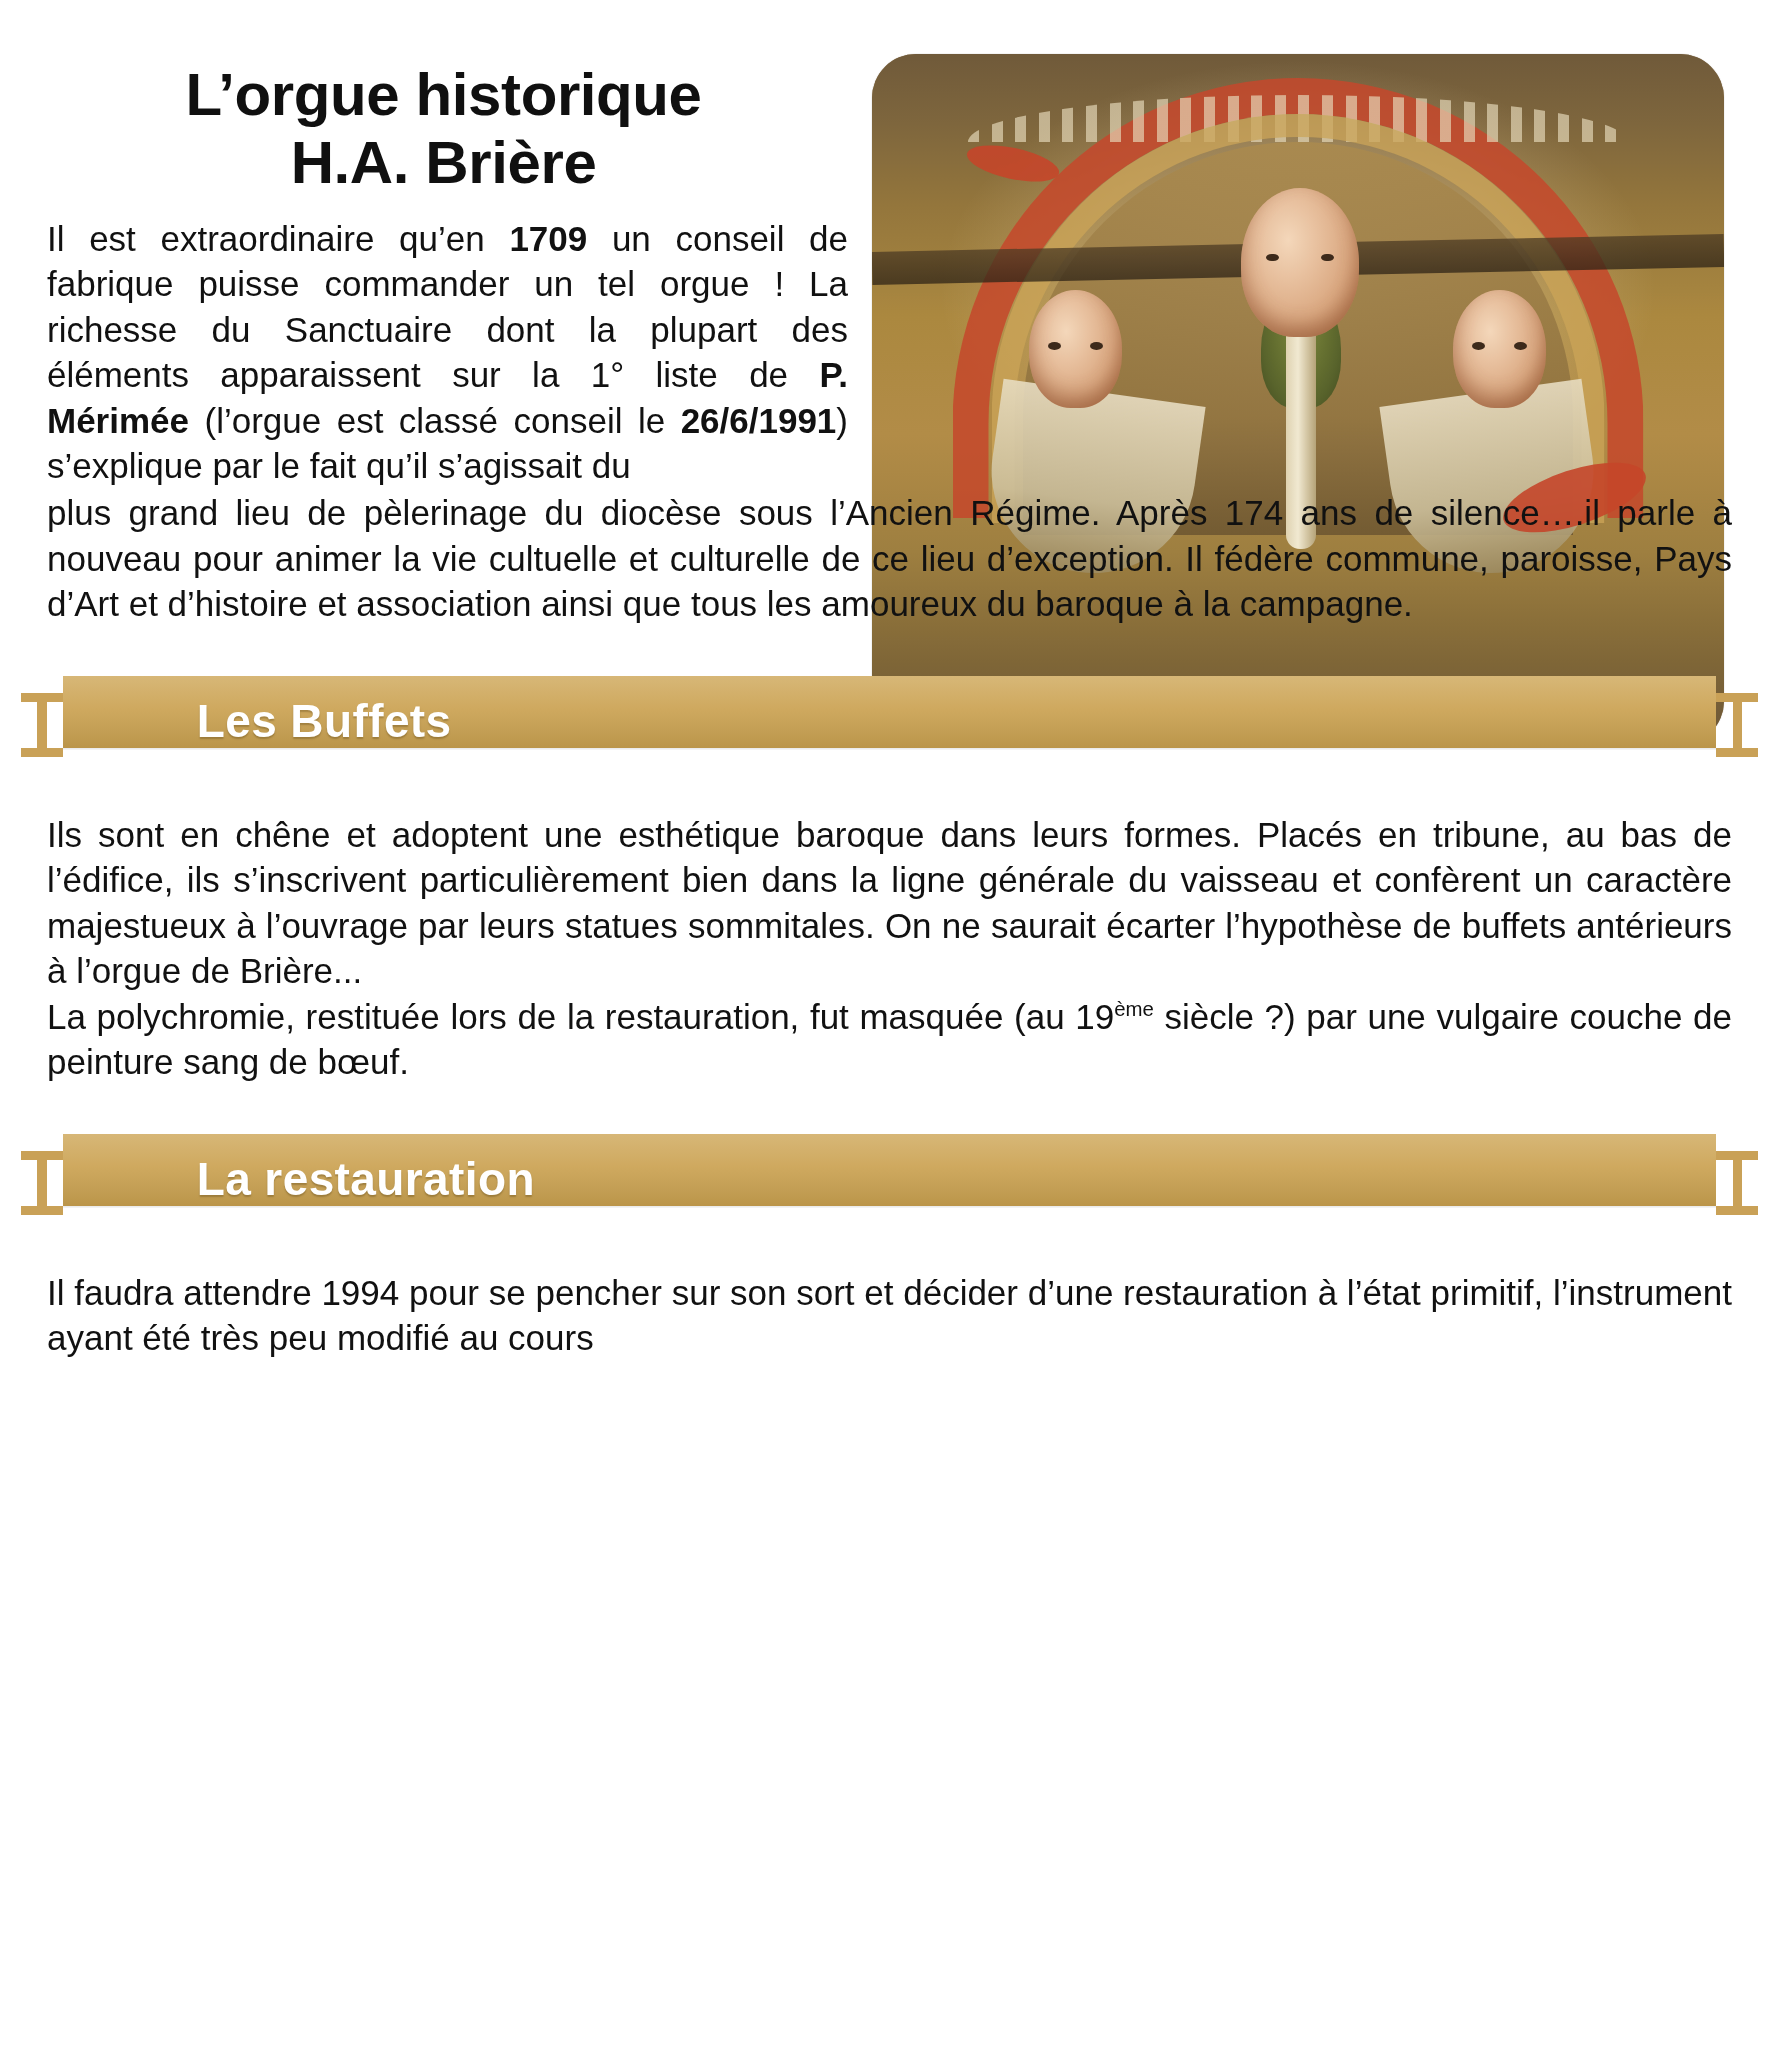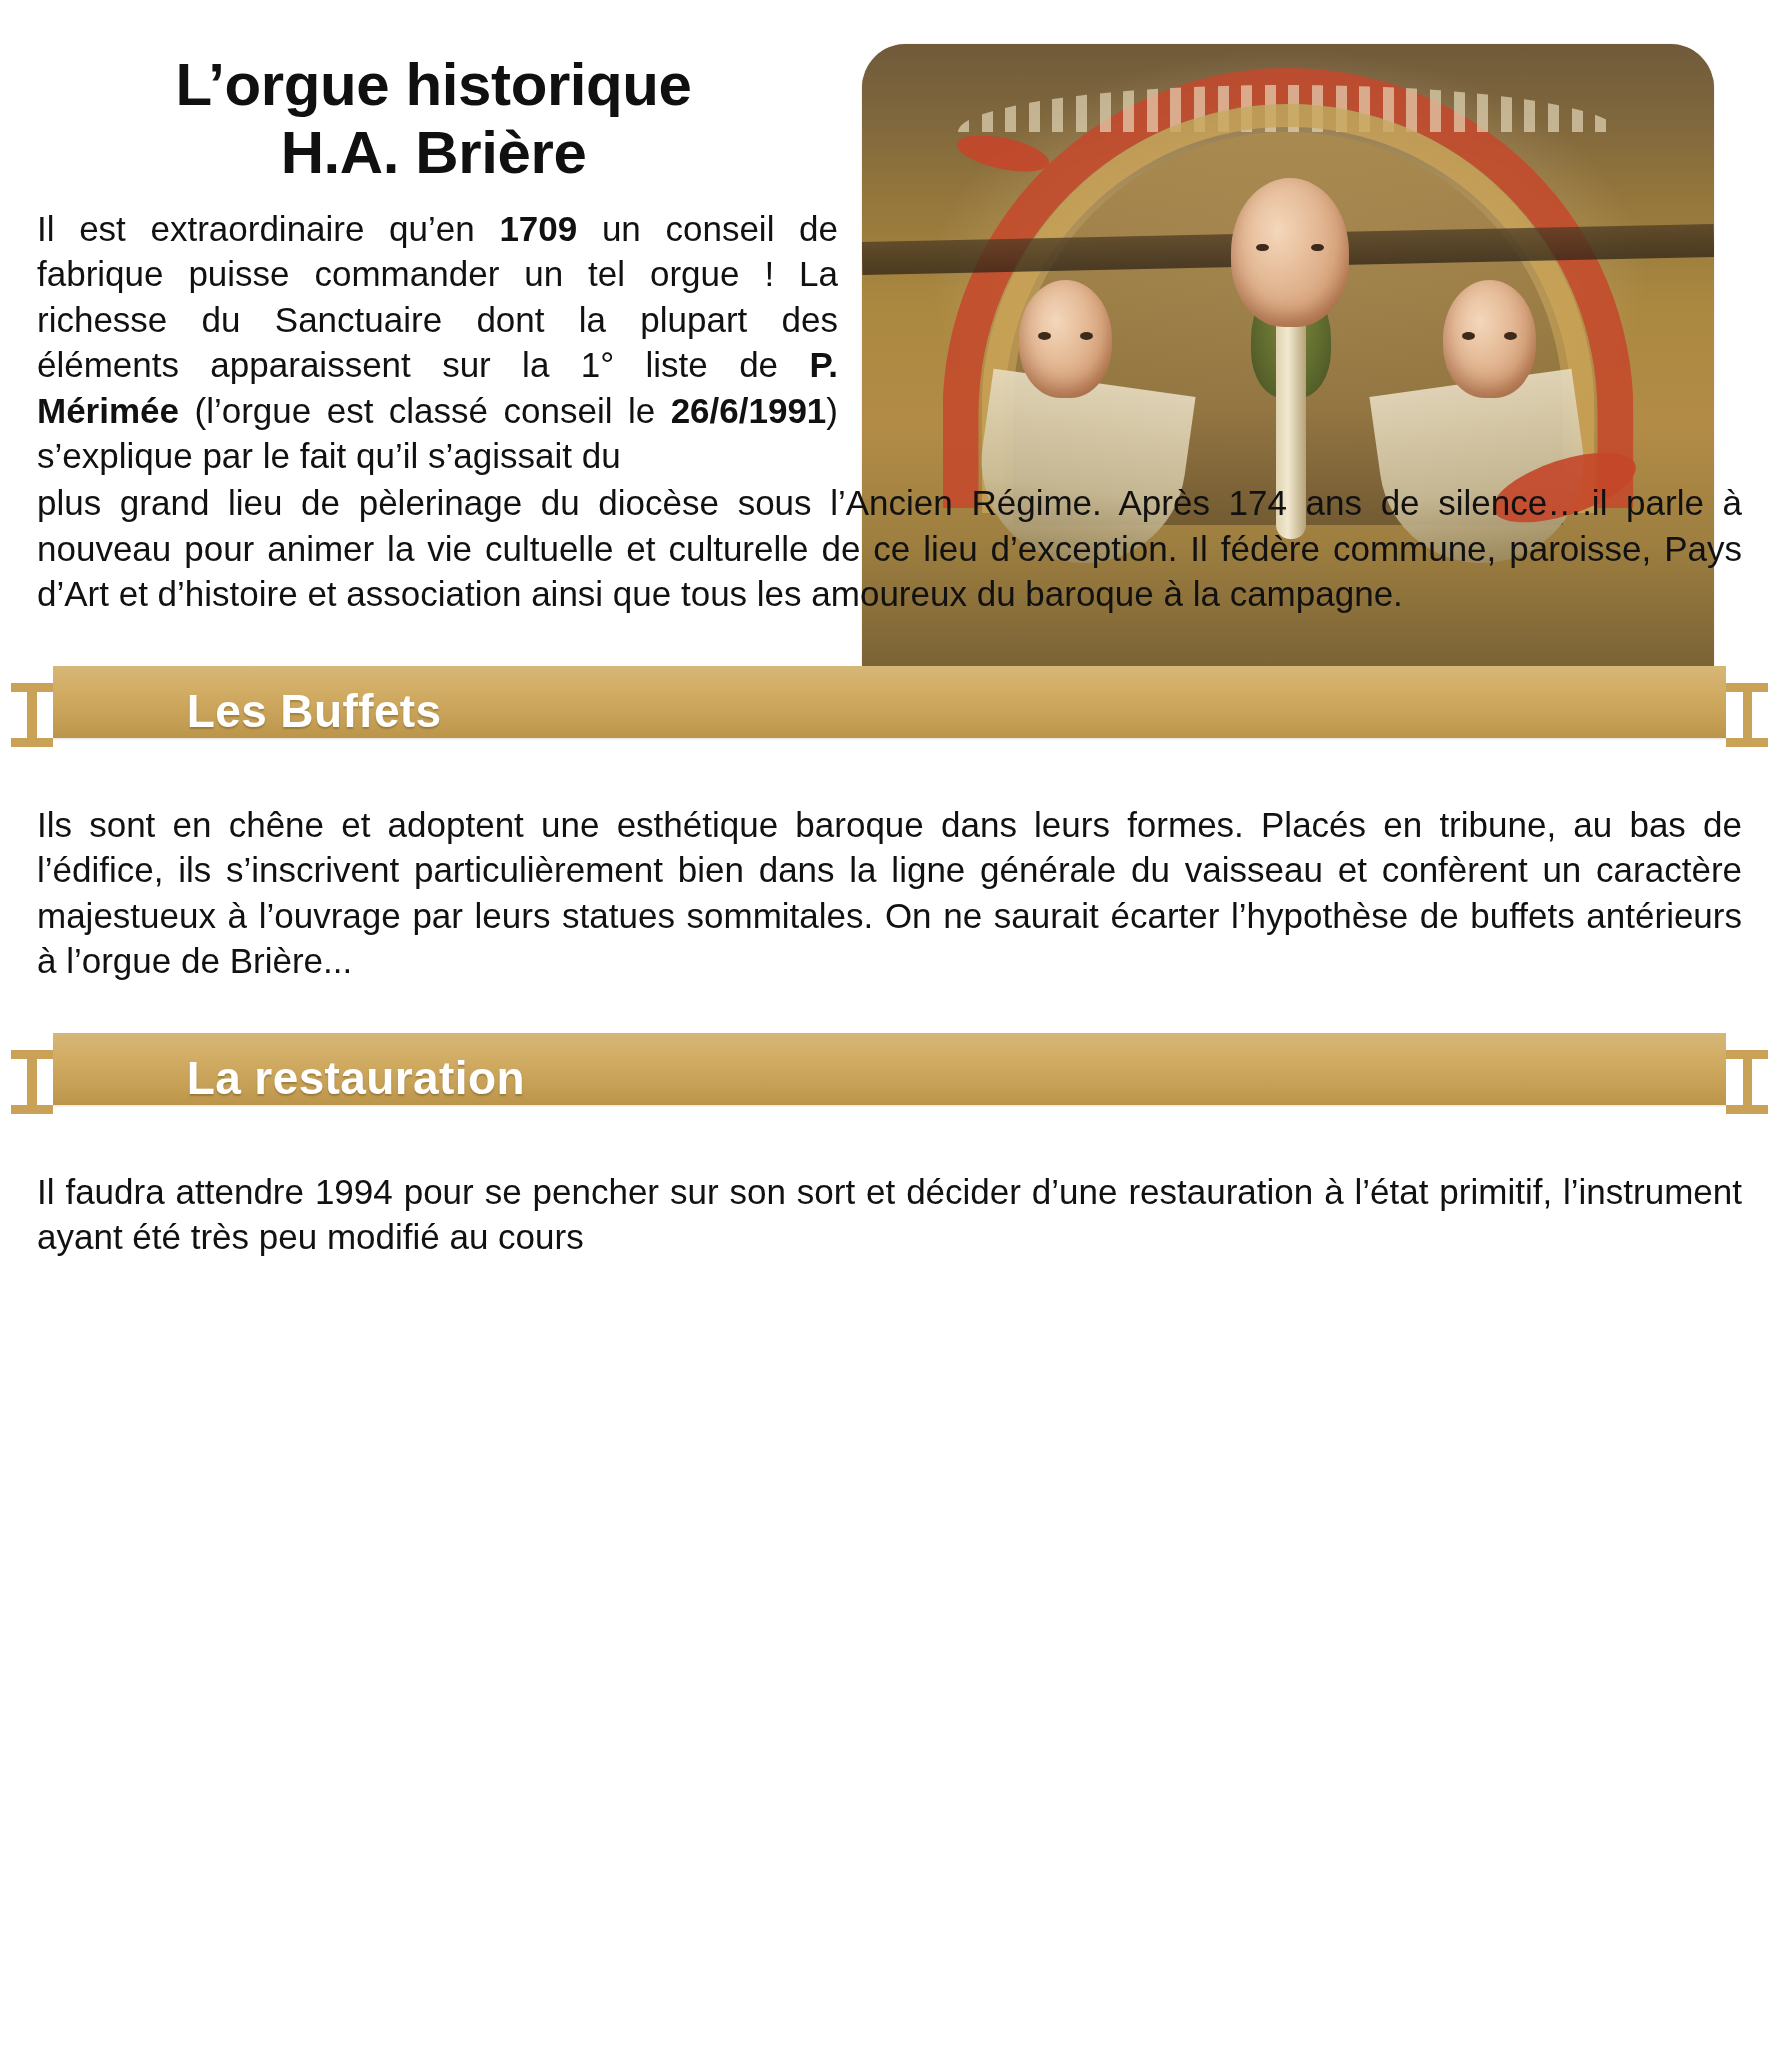--- a/index.html
+++ b/index.html
@@ -11,21 +11,21 @@
     width: 1779px;
     min-height: 2066px;
     font-family: "Liberation Sans", sans-serif;
     color: #000000;
     -webkit-font-smoothing: antialiased;
   }
   .page {
     position: relative;
     width: 1779px;
     min-height: 2066px;
-    padding: 6px;
+    padding: 16px;
     box-sizing: border-box;
     overflow: hidden;
   }
 
   
   .top-block {
     position: relative;
     padding: 31px 31px 0 31px;
   }
   .title {
@@ -306,20 +306,23 @@
     </div>
     <div class="banner-end right">
       <span class="bar h1"></span>
         <span class="bar v"></span>
         <span class="bar h2"></span>
     </div>
   </div>
 
   <div class="col-text body-text section-body">
     <p>Ils sont en chêne et adoptent une esthétique baroque dans leurs formes. Placés en tribune, au bas de l’édifice, ils s’inscrivent particulièrement bien dans la ligne générale du vaisseau et confèrent un caractère majestueux à l’ouvrage par leurs statues sommitales. On ne saurait écarter l’hypothèse de buffets antérieurs à l’orgue de Brière...</p>
+    <p>
+      <span>La polychromie, restituée lors de la restauration, fut masquée (au 19</span><sup class="ordinal">ème</sup><span> siècle ?) par une vulgaire couche de peinture sang de bœuf.</span>
+    </p>
   </div>
 
   <div class="banner-wrap" style="">
     <div class="banner-end left">
       <span class="bar h1"></span>
         <span class="bar v"></span>
         <span class="bar h2"></span>
     </div>
     <div class="banner">
       <span class="banner-title">La restauration</span>

